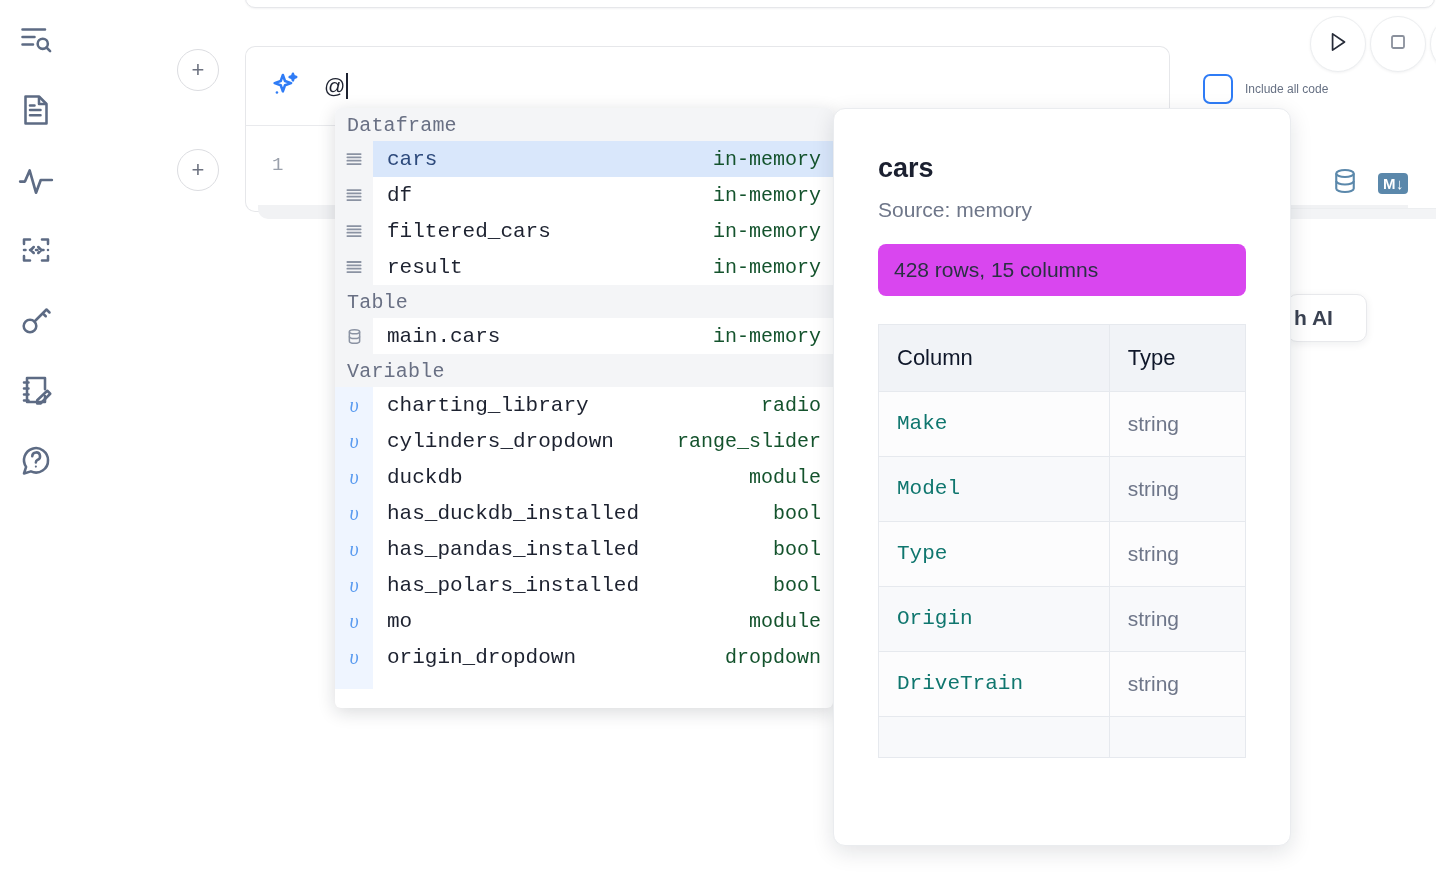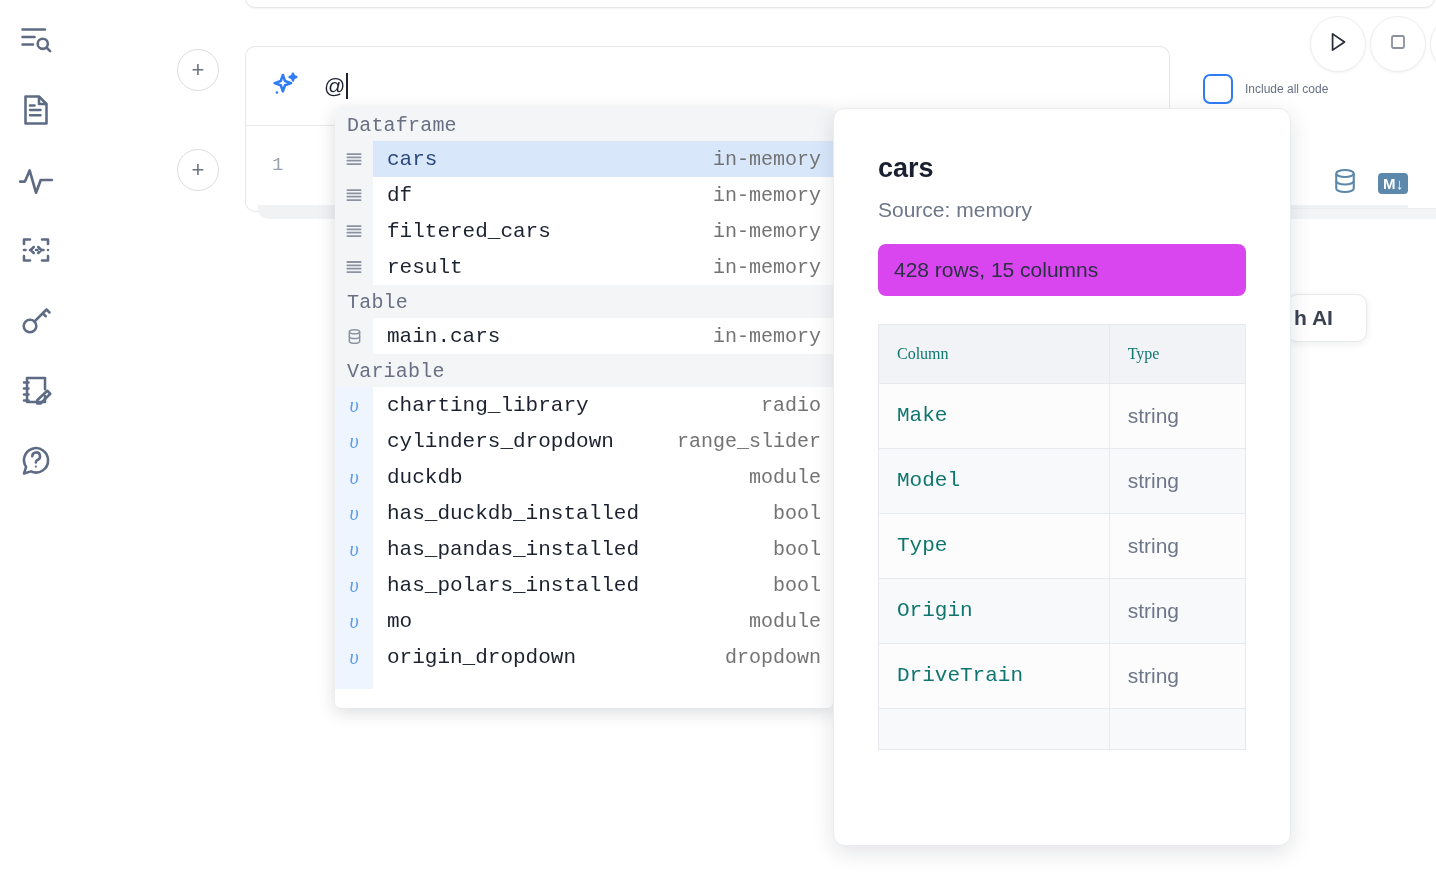--- a/index.html
+++ b/index.html
@@ -131,21 +131,21 @@
   }
   .ac-gutter.var { background: #eff5ff; color: #5a9bf0; font-style: italic;
                    font-size: 20px; font-family: "Liberation Serif", serif; }
   .ac-body {
     flex: 1; display: flex; align-items: center; justify-content: space-between;
     padding: 0 0 0 14px; height: 36px; overflow: hidden;
   }
   .ac-item.selected .ac-body { background: #d9e7fb; }
   .ac-item.selected .ac-name { color: #2d4a7c; }
   .ac-name { font-size: 21px; color: #1d2230; }
-  .ac-meta { font-size: 20px; color: #737373; padding-right: 12px; }
+  .ac-meta { font-size: 20px; color: #14532d; padding-right: 12px; }
   .ac-partial { height: 14px; overflow: hidden; }
 
   
   .doc {
     position: absolute; left: 833px; top: 108px; width: 458px; height: 738px;
     background: #fff; border: 1px solid #eaecef; border-radius: 12px;
     box-shadow: 0 6px 22px rgba(20,25,40,.12); overflow: hidden;
   }
   .doc-inner { padding: 44px 44px 0 44px; }
   .doc-title { font-size: 27px; font-weight: bold; color: #1b2030; }
@@ -155,22 +155,22 @@
     padding: 14px 16px; font-size: 21px; color: #2a3142;
   }
   .doc-table { margin-top: 28px; border: 1px solid #e6e9ee; border-bottom: none; }
   .doc-row { display: flex; }
   .doc-cell {
     padding: 20px 18px; font-size: 21px; border-bottom: 1px solid #e6e9ee;
   }
   .doc-cell.c1 { width: 232px; border-right: 1px solid #e6e9ee;
                  font-family: "Liberation Mono", monospace; color: #0f766e; }
   .doc-cell.c2 { width: 136px; color: #6e7689; }
-  .doc-row.head .doc-cell { background: #f1f3f7; color: #0f766e;
-                            font-family: Liberation Serif, serif; font-size: 16px; }
+  .doc-row.head .doc-cell { background: #f1f3f7; color: #0f172a;
+                            font-family: Liberation Sans, sans-serif; font-size: 22px; }
   .doc-row.odd .doc-cell { background: #fcfcfd; }
   .doc-row.even .doc-cell { background: #f8f9fb; }
 </style>
 </head>
 <body>
 
 <div id="root">
 
   <div class="sidebar">
     <div class="side-icon">

